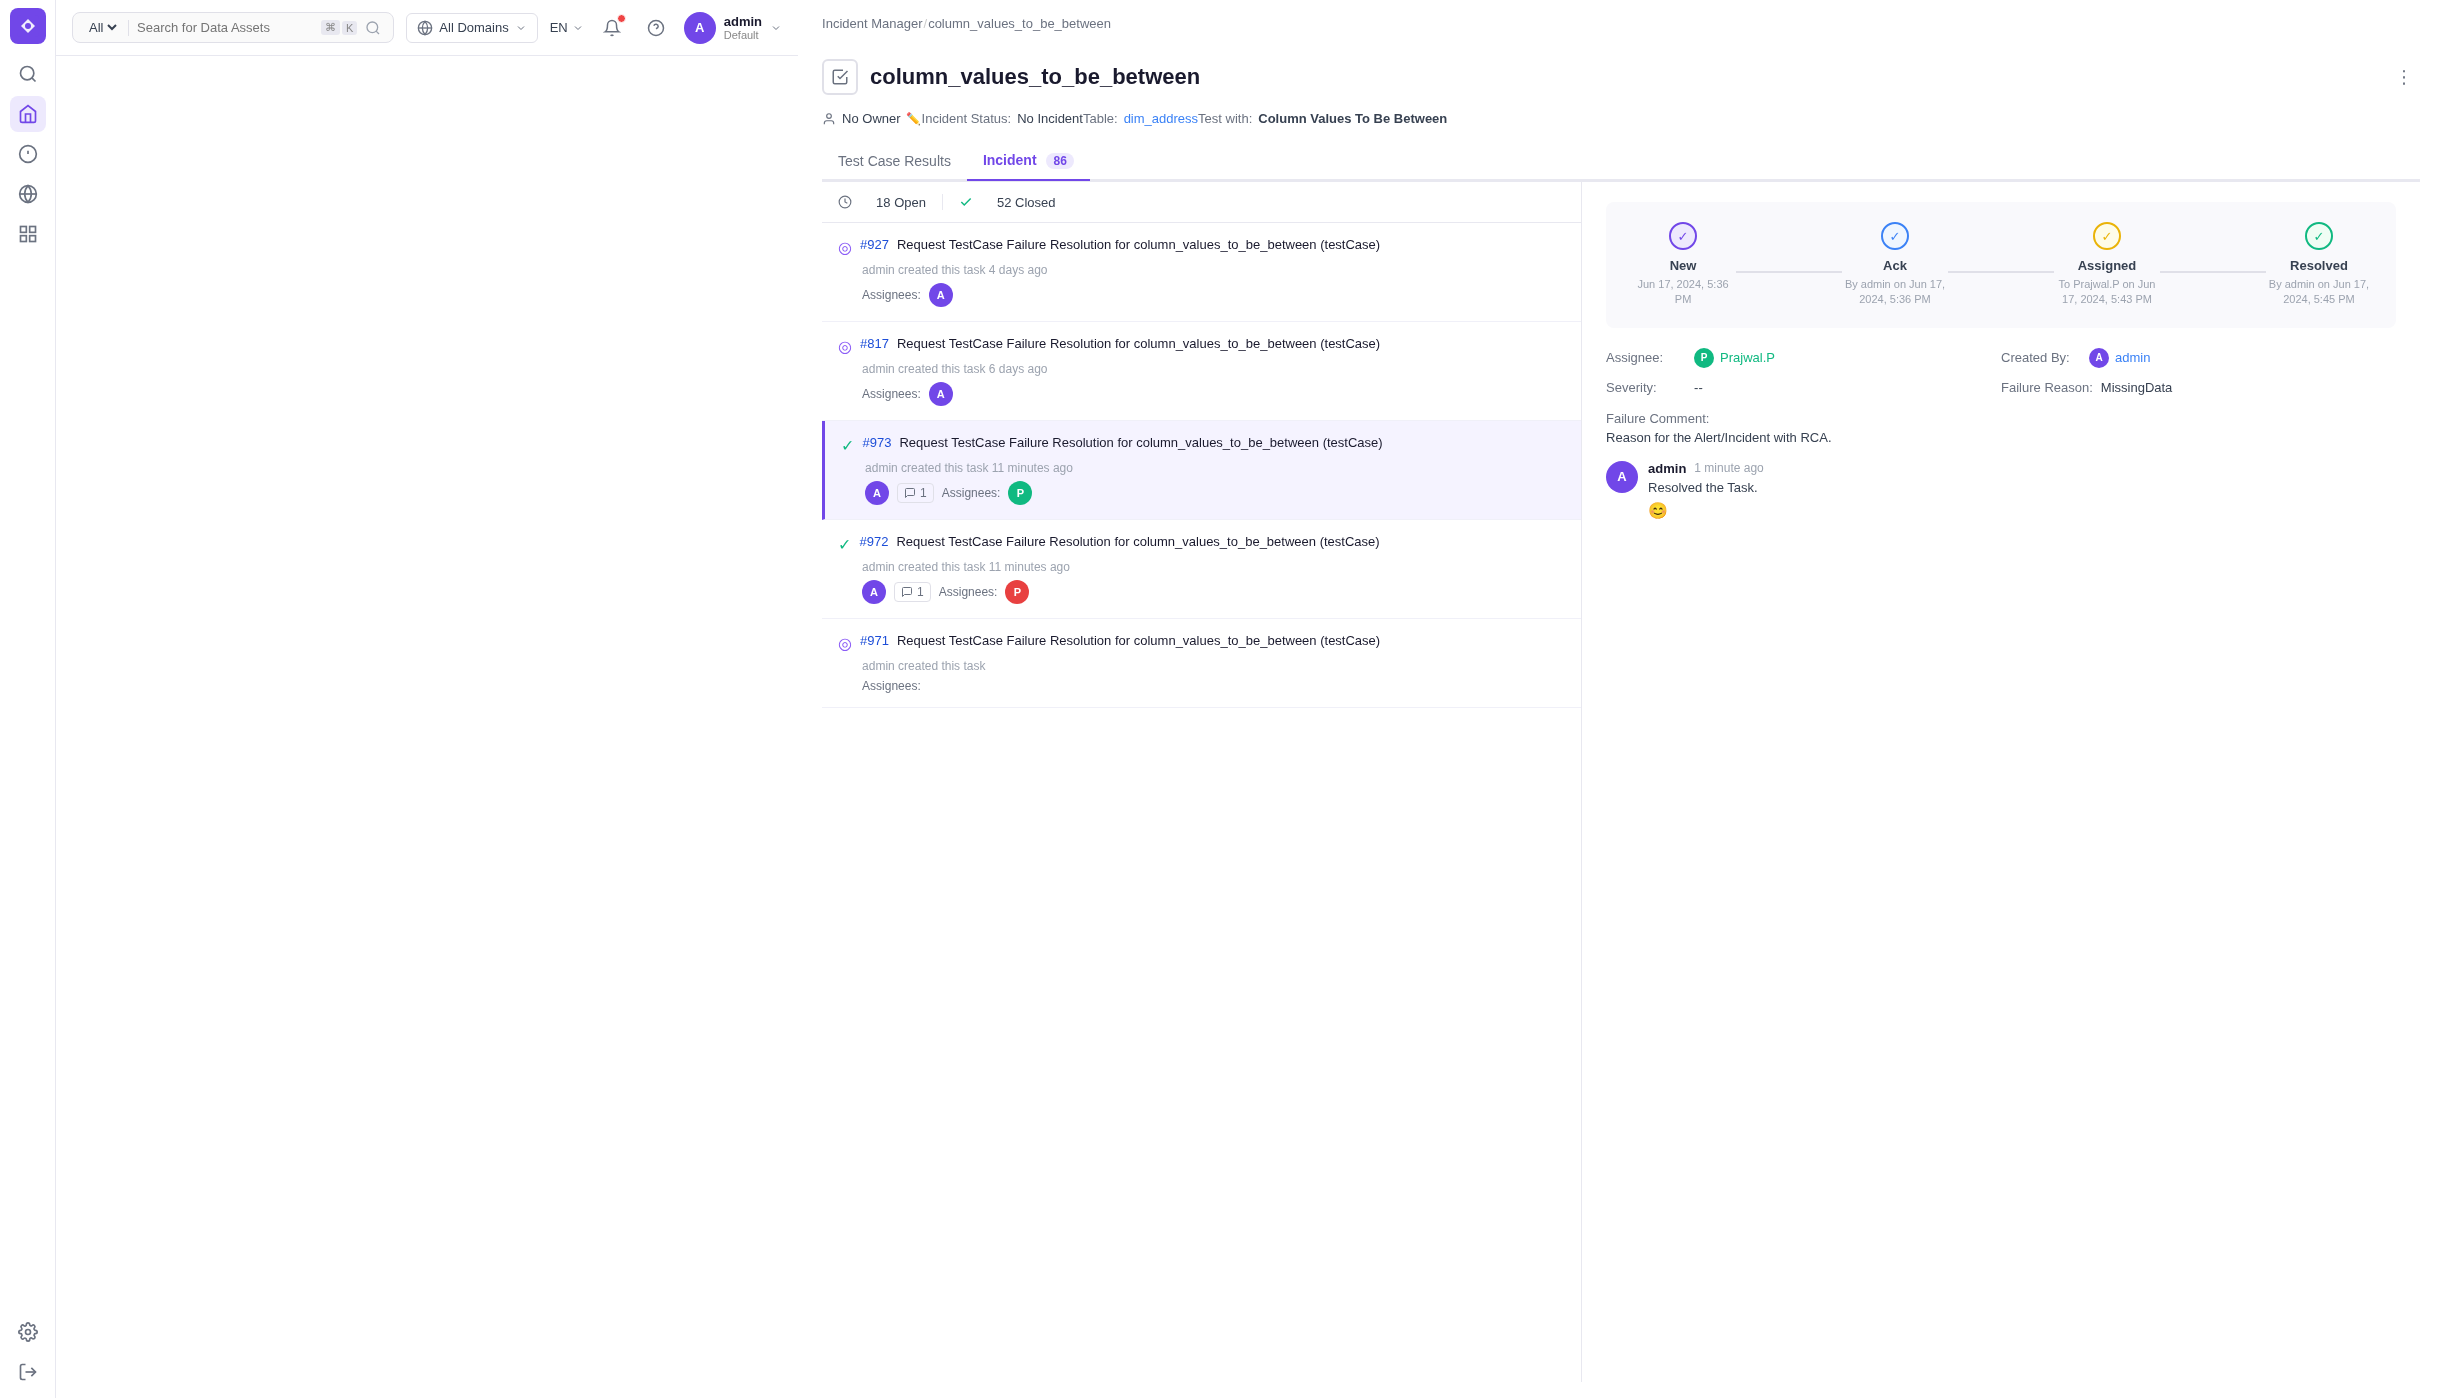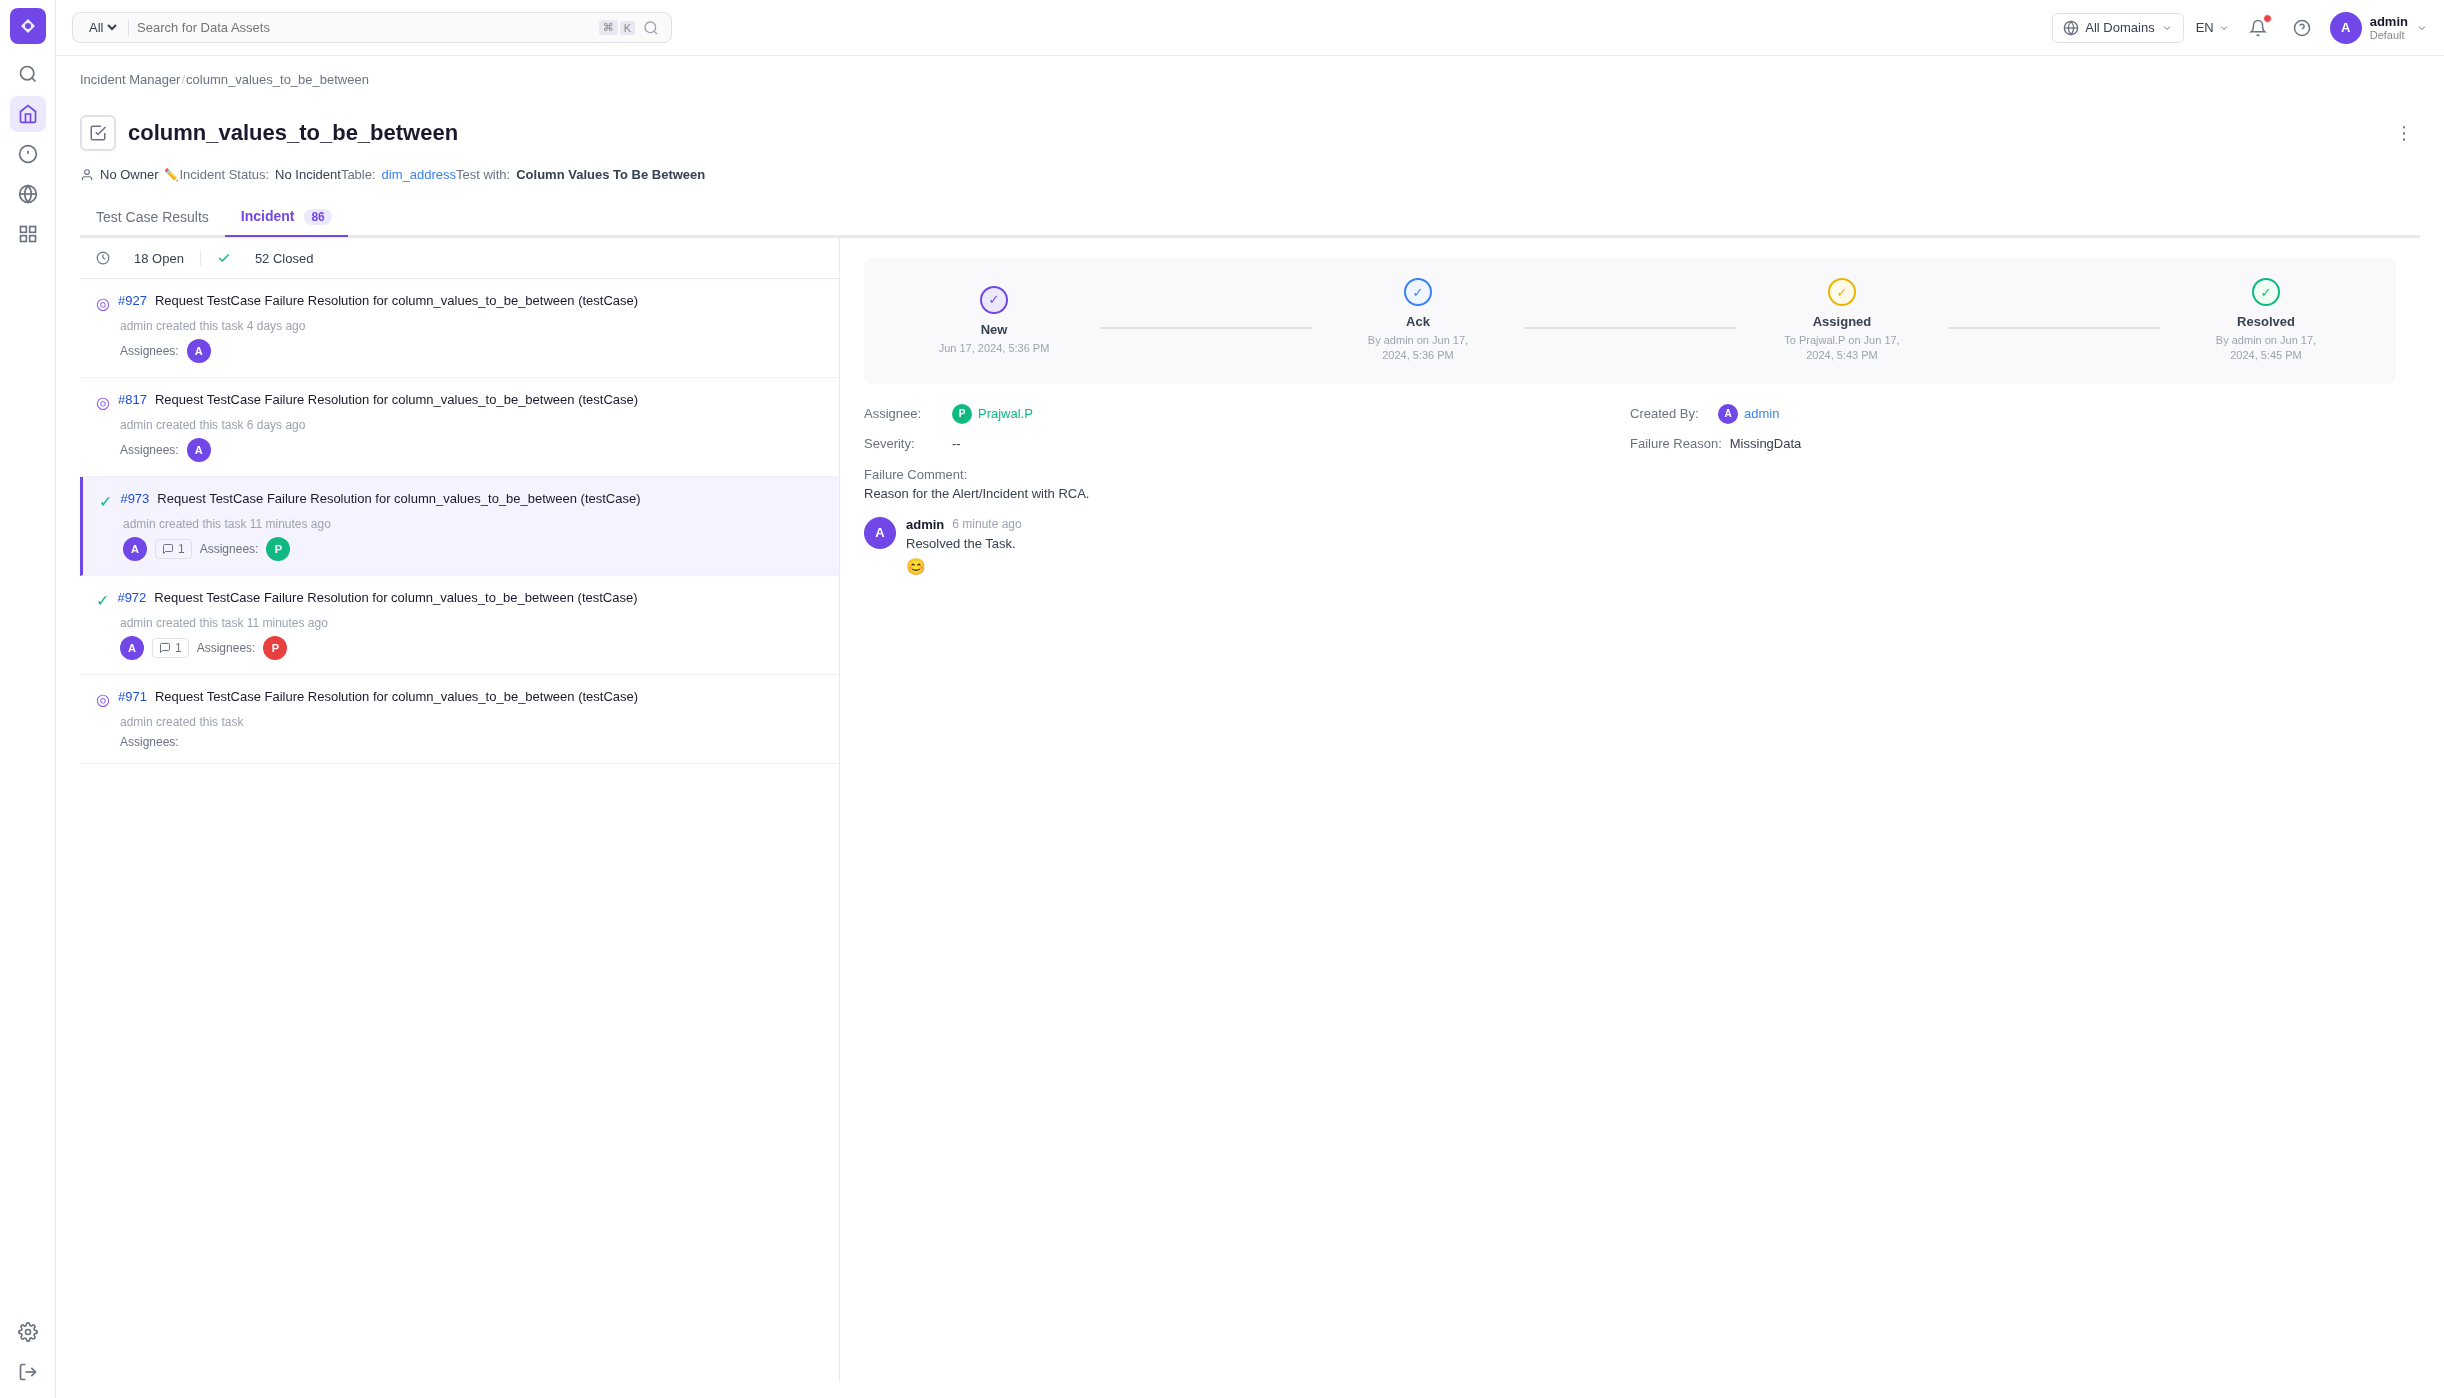--- a/index.html
+++ b/index.html
@@ -1,21 +1,21 @@
 <!DOCTYPE html>
 <html><head>
   <meta charset="utf-8">
   <style>
     * { box-sizing: border-box; margin: 0; padding: 0; }
     body { font-family: -apple-system, BlinkMacSystemFont, 'Segoe UI', sans-serif; background: #fff; color: #1a1a2e; font-size: 14px; overflow: hidden; height: 100vh; }
 
     
     .app { display: flex; height: 100vh; }
     .sidebar { width: 56px; background: #fff; border-right: 1px solid #e8e8f0; display: flex; flex-direction: column; align-items: center; padding: 8px 0; gap: 4px; flex-shrink: 0; }
-    .main { flex: 1; display: flex; flex-direction: column; overflow: hidden; }
+    .main { flex: 1; display: flex; overflow: hidden; }
     .topbar { height: 56px; border-bottom: 1px solid #e8e8f0; display: flex; align-items: center; padding: 0 16px; gap: 12px; flex-shrink: 0; }
     .content { flex: 1; overflow: hidden; display: flex; flex-direction: column; }
 
     
     .logo { width: 36px; height: 36px; background: #7147e8; border-radius: 8px; display: flex; align-items: center; justify-content: center; margin-bottom: 8px; }
     .sidebar-icon { width: 36px; height: 36px; display: flex; align-items: center; justify-content: center; border-radius: 8px; cursor: pointer; color: #6b7280; font-size: 18px; }
     .sidebar-icon.active { background: #ede9fd; color: #7147e8; }
     .sidebar-bottom { margin-top: auto; display: flex; flex-direction: column; align-items: center; gap: 4px; }
 
     
@@ -483,21 +483,21 @@
               <div class="failure-label">Failure Comment:</div>
               <div class="failure-text">Reason for the Alert/Incident with RCA.</div>
             </div>
 
             <div class="comment-section">
               <div class="comment">
                 <div class="avatar" style="width:32px;height:32px;font-size:13px;flex-shrink:0;">A</div>
                 <div class="comment-body">
                   <div class="comment-header">
                     <span class="comment-author">admin</span>
-                    <span class="comment-time">6 minute ago</span>
+                    <span class="comment-time">1 minute ago</span>
                   </div>
                   <div class="comment-text">Resolved the Task.</div>
                   <div class="reaction">😊</div>
                 </div>
               </div>
             </div>
           </div>
         </div>
       </div>
     </div>

